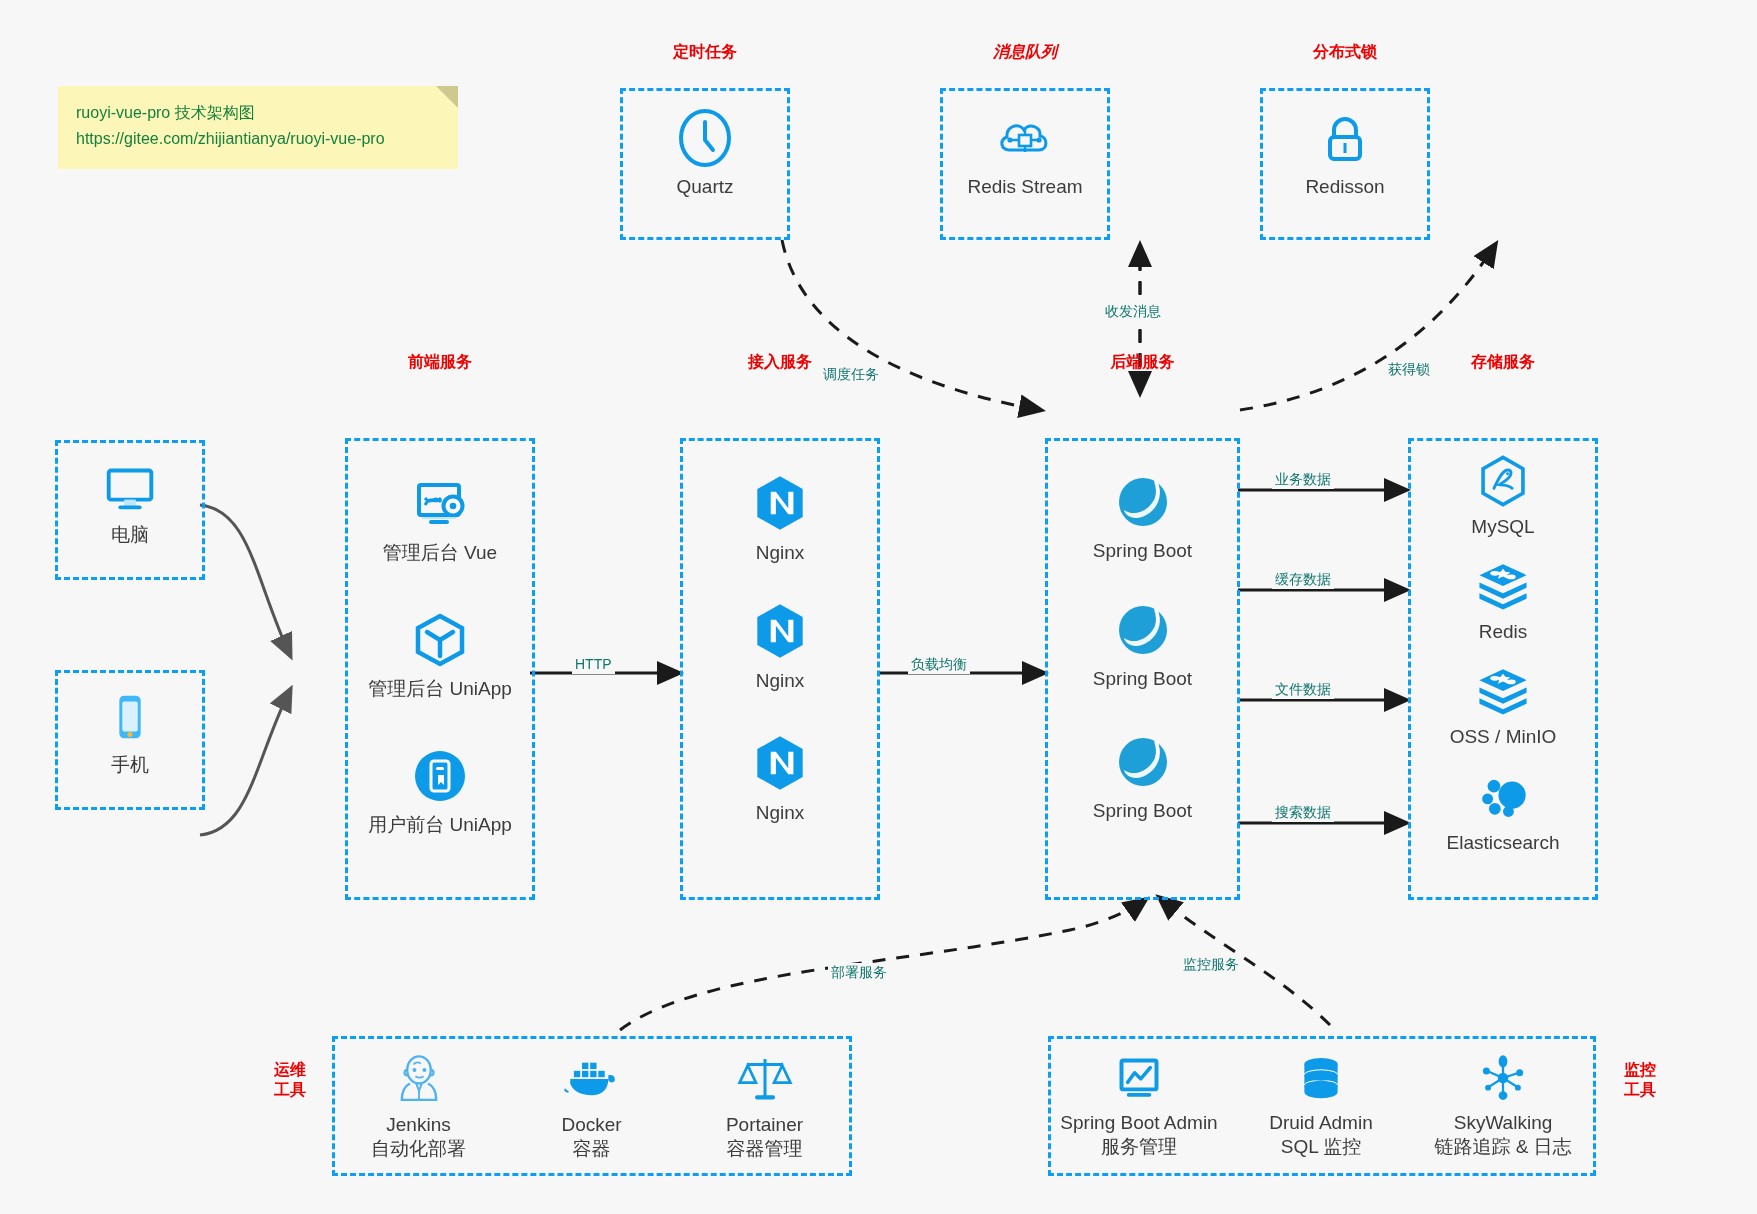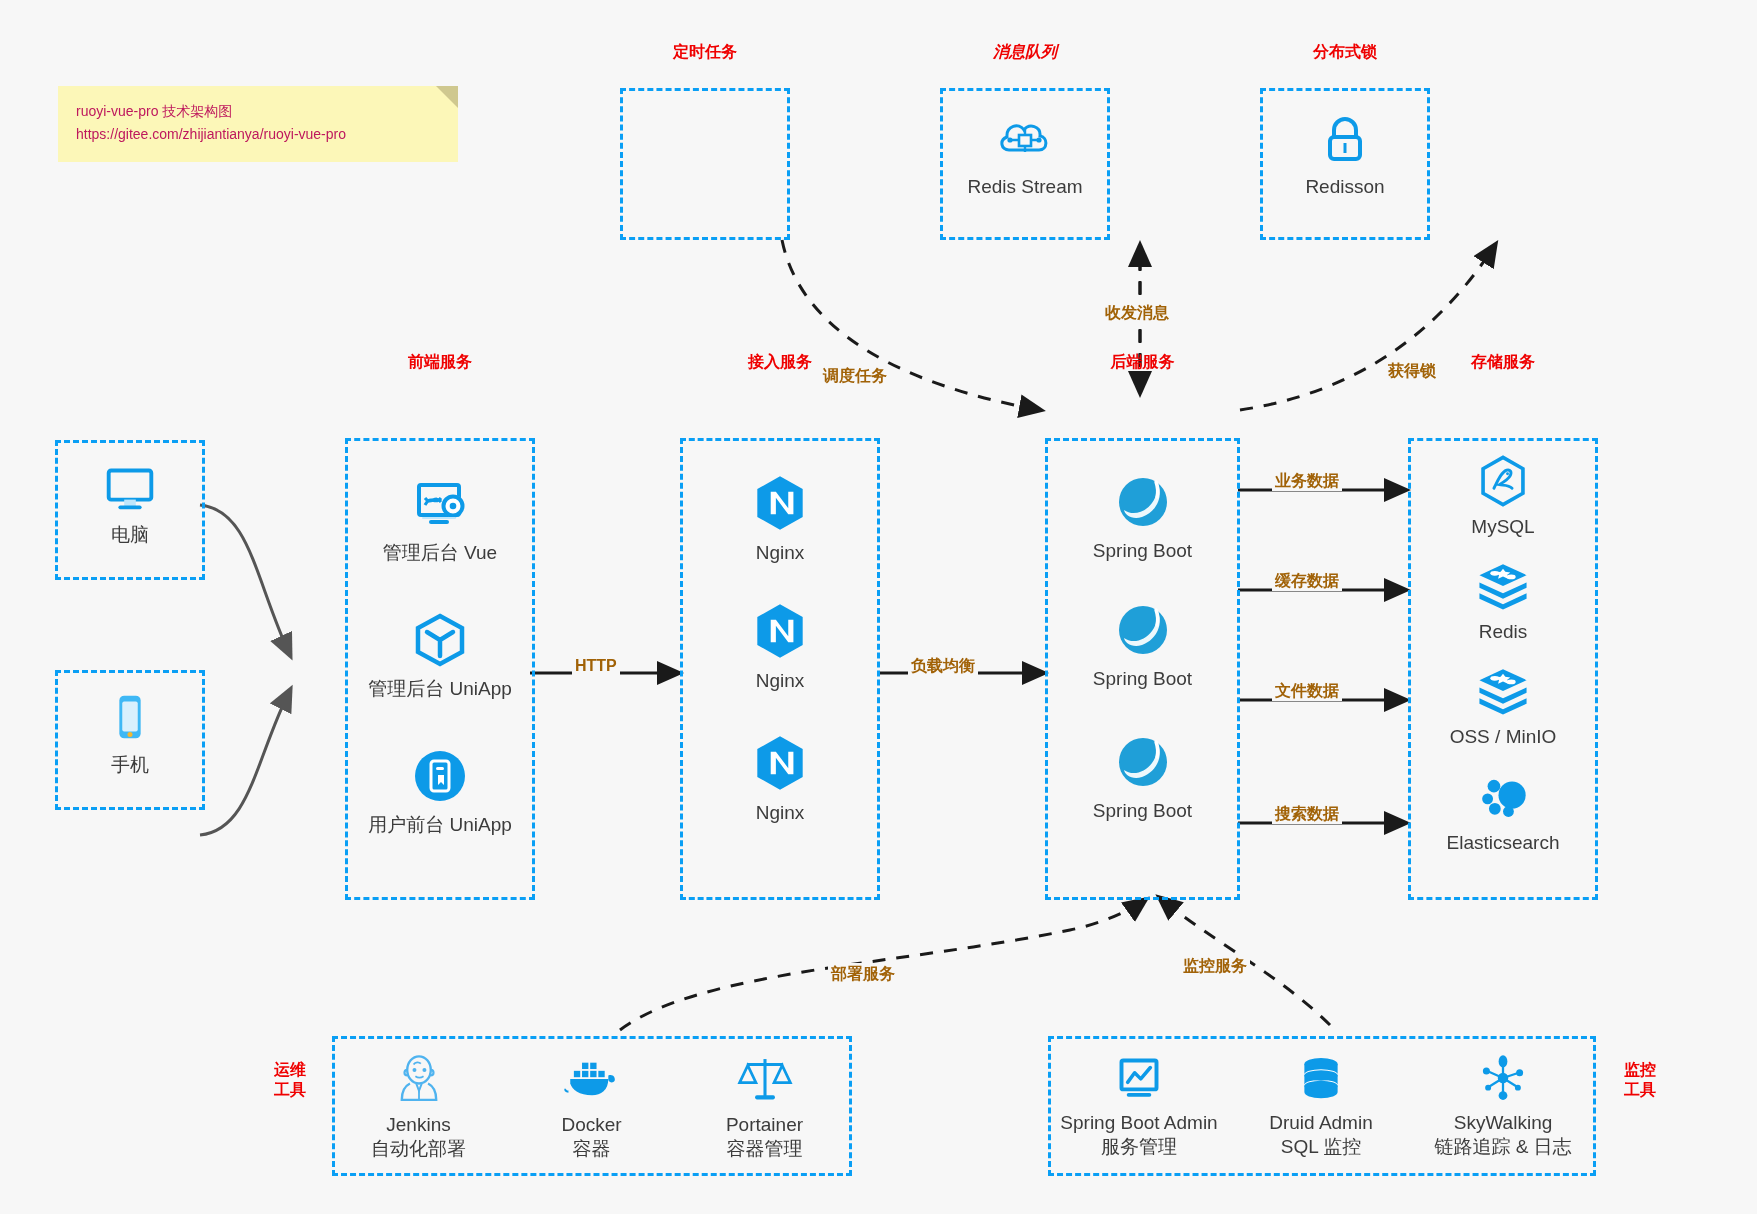--- a/index.html
+++ b/index.html
@@ -9,22 +9,22 @@
     font-family: "Liberation Sans", "DejaVu Sans", sans-serif;
     overflow: hidden;
   }
   #canvas { position: relative; width: 1757px; height: 1214px; }
 
   
   .note {
     position: absolute;
     background: #fcf7b8;
     padding: 14px 2px 16px 18px;
-    font-size: 14px;
-    color: #be185d;
+    font-size: 16px;
+    color: #15803d;
     line-height: 1.65;
     white-space: nowrap;
   }
   .note .fold {
     position: absolute; top: 0; right: 0;
     width: 0; height: 0;
     border-left: 22px solid transparent;
     border-top: 22px solid #cfc88f;
   }
 
@@ -64,27 +64,26 @@
     font-size: 19px;
     color: #3c3c3c;
     line-height: 1.25;
     white-space: nowrap;
   }
   .ico { display:block; }
 
   
   .edge-lbl {
     position: absolute;
-    font-size: 16px;
-    color: #a16207;
+    font-size: 14px;
+    color: #0f766e;
     background: #f7f7f7;
     padding: 1px 3px;
     white-space: nowrap;
     line-height: 1.2;
-    font-weight: bold;
   }
   svg.wires {
     position: absolute; left: 0; top: 0;
     width: 1757px; height: 1214px;
     pointer-events: none;
   }
 </style>
 </head>
 <body>
 
@@ -125,20 +124,27 @@
   </svg>
 
   <div class="note" style="left:58px; top:86px; width:400px;">
     <span class="fold"></span>
     <div>ruoyi-vue-pro 技术架构图</div>
     <div>https://gitee.com/zhijiantianya/ruoyi-vue-pro</div>
   </div>
 
   <div class="grp-title" style="left:620px; top:42px; width:170px;">定时任务</div>
   <div class="group" style="left:620px; top:88px; width:170px; height:152px;"></div>
+  <div class="cell" style="left:620px; top:106px; width:170px;">
+    <svg class="ico" width="64" height="64" viewBox="0 0 64 64">
+      <ellipse cx="32" cy="32" rx="24" ry="27" fill="none" stroke="#0d9ae8" stroke-width="4"></ellipse>
+      <path d="M32 16 L32 34 L40 44" fill="none" stroke="#0d9ae8" stroke-width="4" stroke-linecap="round" stroke-linejoin="round"></path>
+    </svg>
+    <div class="lbl">Quartz</div>
+  </div>
 
   <div class="grp-title" style="left:940px; top:42px; width:170px;font-style:italic;">消息队列</div>
   <div class="group" style="left:940px; top:88px; width:170px; height:152px;"></div>
   <div class="cell" style="left:940px; top:106px; width:170px;">
     <svg class="ico" width="64" height="64" viewBox="0 0 64 64">
       <path d="M16 44 C8 44 6 34 14 31 C13 20 26 16 31 24 C36 17 48 20 47 30 C55 31 55 44 46 44 Z" fill="none" stroke="#0d9ae8" stroke-width="3"></path>
       <rect x="26" y="29" width="12" height="11" fill="none" stroke="#0d9ae8" stroke-width="2.6"></rect>
       <path d="M26 34 L18 34 M38 34 L46 34 M32 29 L32 23 M32 40 L32 46" stroke="#0d9ae8" stroke-width="2.4"></path>
       <circle cx="17" cy="34" r="2.6" fill="#0d9ae8"></circle>
       <circle cx="46" cy="34" r="2.6" fill="#0d9ae8"></circle>

